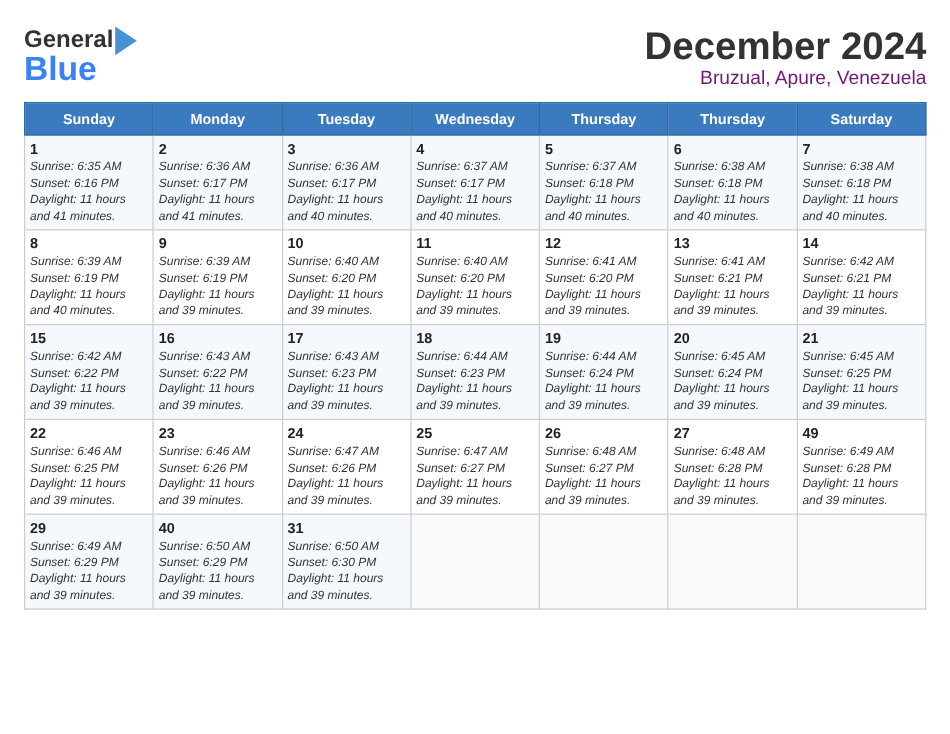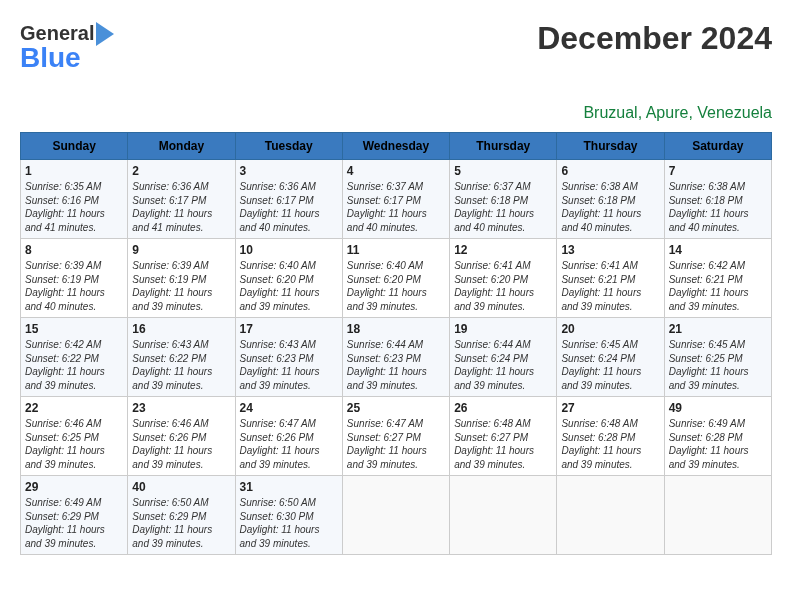--- a/index.html
+++ b/index.html
@@ -31,31 +31,30 @@
     }
     .title-block { text-align: right; }
     .title-block h1 {
       font-size: 32px;
       font-weight: bold;
       color: #333;
     }
     .title-block h2 {
       font-size: 16px;
       font-weight: normal;
-      color: #15803d;
-      margin-top: 47px;
+      color: #701a75;
     }
     .calendar {
       width: 100%;
       border-collapse: collapse;
       font-size: 10.5px;
     }
     .calendar thead th {
       background-color: #3a7abf;
-      color: #000000;
+      color: #ffffff;
       padding: 6px 10px;
       font-size: 12px;
       font-weight: bold;
       border: 1px solid #2d6aa0;
     }
     .calendar tbody td {
       vertical-align: top;
       border: 1px solid #ccc;
       padding: 4px;
       min-height: 80px;

